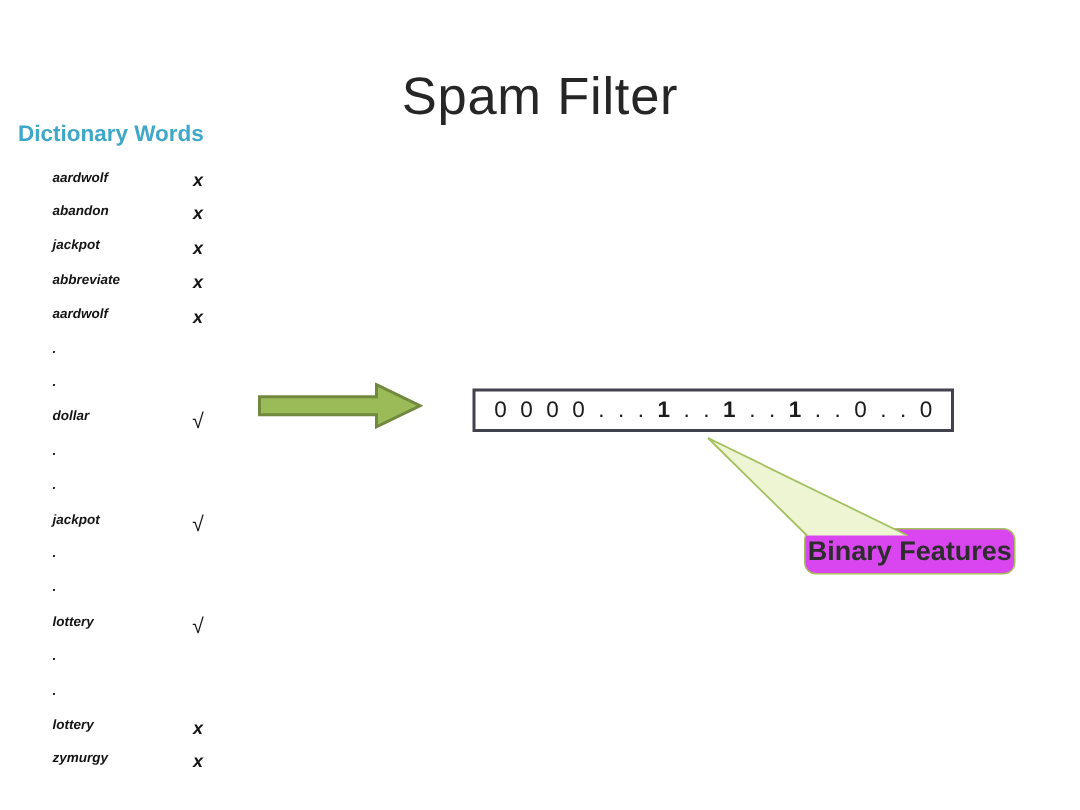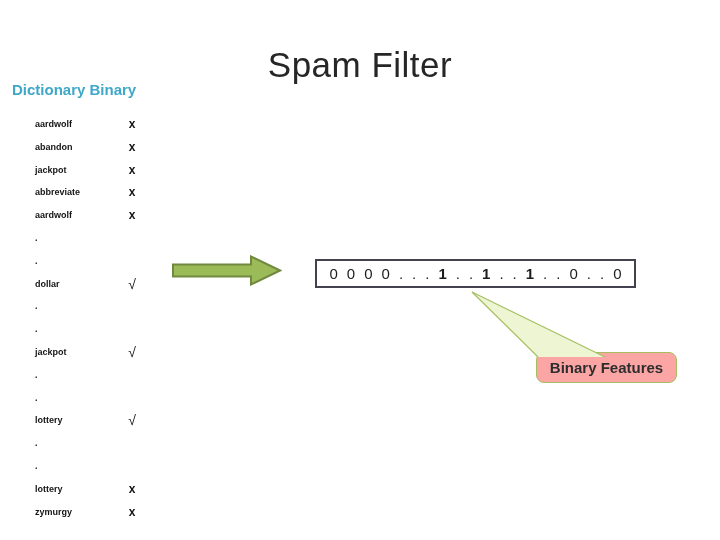--- a/index.html
+++ b/index.html
@@ -37,21 +37,22 @@
   }
   .word-list {
     position: absolute;
     left: 35px;
     top: 112.5px;
     width: 130px;
   }
   .word-row {
     height: 22.82px;
     display: flex;
-    align-items: center;
+    align-items: flex-start;
+    font-style: italic;
   }
   .word {
     width: 88px;
     font-size: 9px;
     font-weight: 700;
     color: #141414;
   }
   .mark {
     width: 18px;
     text-align: center;
@@ -93,45 +94,45 @@
   .vector-tokens .token.bold {
     font-weight: 700;
   }
   .callout-box {
     position: absolute;
     left: 536px;
     top: 352px;
     width: 141px;
     height: 31px;
     box-sizing: border-box;
-    background: #fca5a5;
+    background: #d946ef;
     border: 1.5px solid #a5bf60;
     border-radius: 8px;
     display: flex;
     align-items: center;
     justify-content: center;
-    font-size: 15px;
+    font-size: 18px;
     font-weight: 600;
     color: #2d2d2d;
   }
   .callout-tail-svg {
     position: absolute;
     left: 460px;
     top: 284px;
     pointer-events: none;
   }
 </style>
 </head>
 <body>
 
 <div id="slide">
 
   <div class="slide-title">Spam Filter</div>
 
-  <div class="dict-heading">Dictionary Binary</div>
+  <div class="dict-heading">Dictionary Words</div>
 
   <div class="word-list">
       <div class="word-row">
         <span class="word">aardwolf</span>
         <span class="mark xmark">x</span>
       </div>
       <div class="word-row">
         <span class="word">abandon</span>
         <span class="mark xmark">x</span>
       </div>

